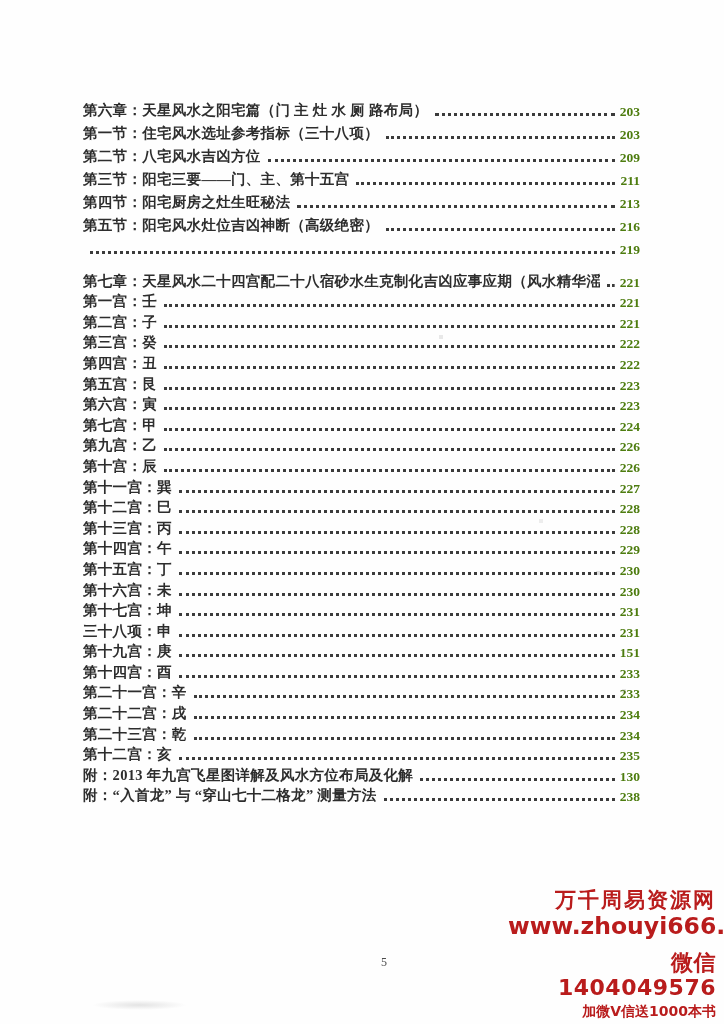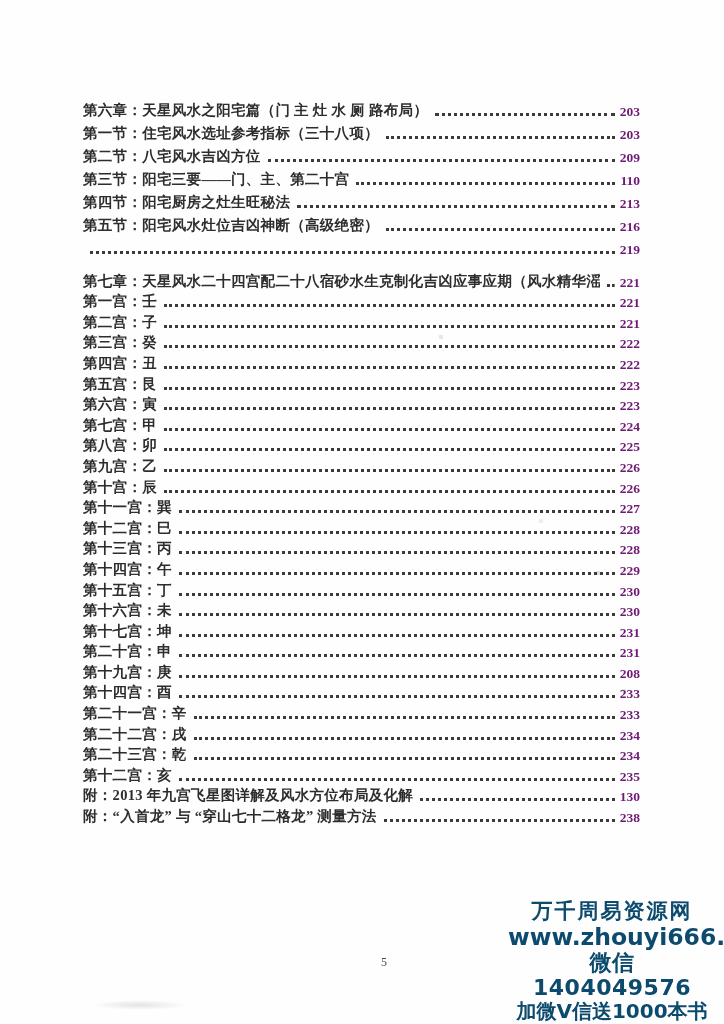--- a/index.html
+++ b/index.html
@@ -35,41 +35,41 @@
   .leader{
     flex:1 0 8px;
     border-bottom:3px dotted #3b3b3b;
     margin:0 5px 4px 7px;
     height:0;
   }
   .toc-page{
     flex:0 0 auto;
     font-size:13.5px;
     font-weight:600;
-    color:#701a75;
+    color:#4d7c0f;
   }
   .page-number{
     position:absolute;
     left:381px;top:955px;
     font-size:12px;
     color:#4a4a4a;
   }
   .watermark{
     position:absolute;
     right:8px;bottom:1px;
     width:208px;
-    text-align:center;
+    text-align:right;
     font-family:"DejaVu Sans","Liberation Sans",sans-serif;
     font-weight:bold;
-    color:#0c4a6e;
+    color:#b91c1c;
   }
   .wm-1{font-size:21px;line-height:25px;letter-spacing:2px;}
   .wm-2{font-size:23.5px;line-height:26px;letter-spacing:0px;}
-  .wm-3{font-size:22px;line-height:25px;letter-spacing:0.5px;}
-  .wm-4{font-size:20px;line-height:23px;letter-spacing:0px;}
+  .wm-3{font-size:22px;line-height:25px;letter-spacing:0.5px;margin-top:11px;}
+  .wm-4{font-size:14px;line-height:23px;letter-spacing:0px;}
   .smudge{
     position:absolute;
     left:92px;top:1000px;width:95px;height:10px;
     background:radial-gradient(ellipse at center, rgba(120,120,120,0.20), rgba(120,120,120,0) 70%);
   }
   .specks{
     position:absolute;left:0;top:0;width:2px;height:2px;
     background:transparent;
     box-shadow:
       145px 346px 0 1px rgba(40,40,40,0.18),
@@ -100,23 +100,23 @@
           <span class="toc-page">203</span>
         </div>
 
         <div class="toc-row">
           <span class="toc-label">第二节：八宅风水吉凶方位</span>
           <span class="leader"></span>
           <span class="toc-page">209</span>
         </div>
 
         <div class="toc-row">
-          <span class="toc-label">第三节：阳宅三要——门、主、第二十宫</span>
-          <span class="leader"></span>
-          <span class="toc-page">110</span>
+          <span class="toc-label">第三节：阳宅三要——门、主、第十五宫</span>
+          <span class="leader"></span>
+          <span class="toc-page">211</span>
         </div>
 
         <div class="toc-row">
           <span class="toc-label">第四节：阳宅厨房之灶生旺秘法</span>
           <span class="leader"></span>
           <span class="toc-page">213</span>
         </div>
 
         <div class="toc-row">
           <span class="toc-label">第五节：阳宅风水灶位吉凶神断（高级绝密）</span>
@@ -173,25 +173,20 @@
           <span class="leader"></span>
           <span class="toc-page">223</span>
         </div>
 
         <div class="toc-row">
           <span class="toc-label">第七宫：甲</span>
           <span class="leader"></span>
           <span class="toc-page">224</span>
         </div>
 
-        <div class="toc-row">
-          <span class="toc-label">第八宫：卯</span>
-          <span class="leader"></span>
-          <span class="toc-page">225</span>
-        </div>
 
         <div class="toc-row">
           <span class="toc-label">第九宫：乙</span>
           <span class="leader"></span>
           <span class="toc-page">226</span>
         </div>
 
         <div class="toc-row">
           <span class="toc-label">第十宫：辰</span>
           <span class="leader"></span>
@@ -234,29 +229,29 @@
           <span class="toc-page">230</span>
         </div>
 
         <div class="toc-row">
           <span class="toc-label">第十七宫：坤</span>
           <span class="leader"></span>
           <span class="toc-page">231</span>
         </div>
 
         <div class="toc-row">
-          <span class="toc-label">第二十宫：申</span>
+          <span class="toc-label">三十八项：申</span>
           <span class="leader"></span>
           <span class="toc-page">231</span>
         </div>
 
         <div class="toc-row">
           <span class="toc-label">第十九宫：庚</span>
           <span class="leader"></span>
-          <span class="toc-page">208</span>
+          <span class="toc-page">151</span>
         </div>
 
         <div class="toc-row">
           <span class="toc-label">第十四宫：酉</span>
           <span class="leader"></span>
           <span class="toc-page">233</span>
         </div>
 
         <div class="toc-row">
           <span class="toc-label">第二十一宫：辛</span>

